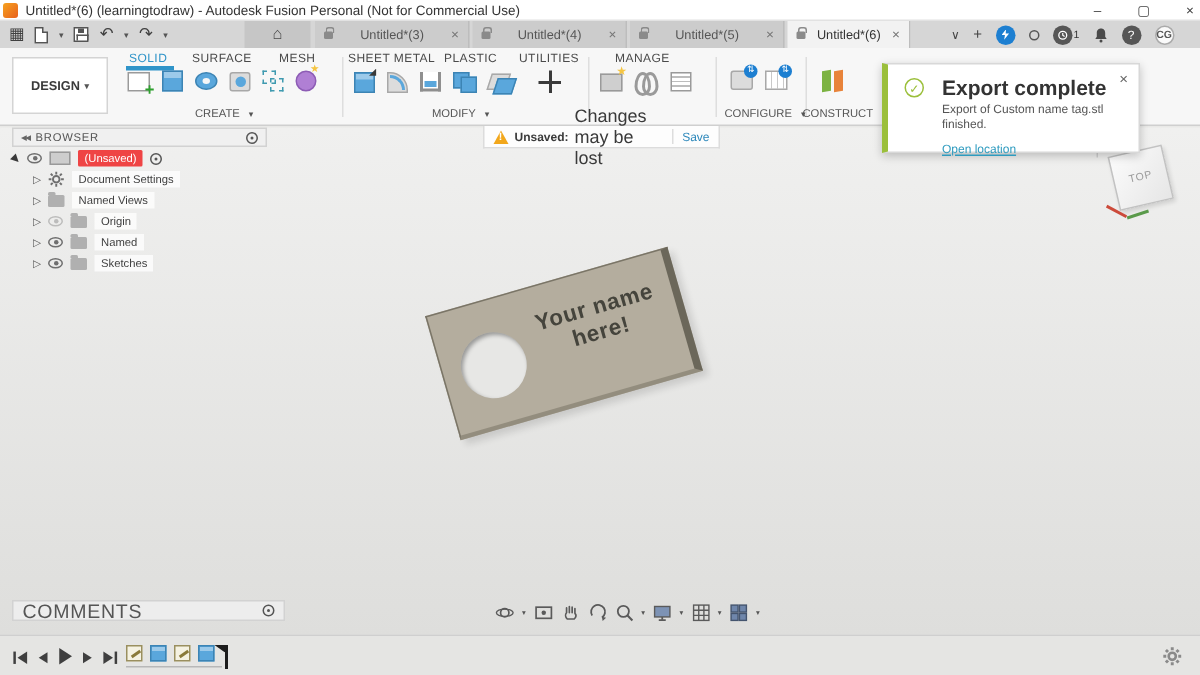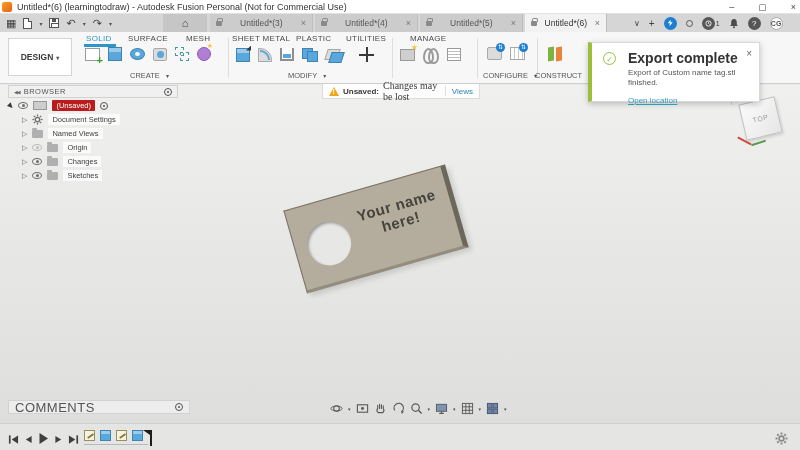--- a/index.html
+++ b/index.html
@@ -97,42 +97,42 @@
   .move4::after { content:''; position:absolute; left:0; top:7px; width:15px; height:1.5px; background:#3a3a3a; }
 
   
   .viewport { position:absolute; left:0; top:85px; width:800px; height:338px; background:linear-gradient(#f0f0ef,#dededc); }
 
   
   .unsaved-bar { position:absolute; left:322px; top:84px; width:158px; height:15px; background:#fdfdfd; border:1px solid #dcdcdc; border-top:none; display:flex; align-items:center; gap:4px; padding:0 6px; }
   .warn-tri { width:0; height:0; border-left:5px solid transparent; border-right:5px solid transparent; border-bottom:9px solid #f2a71b; position:relative; flex:none; }
   .warn-tri::after { content:'!'; position:absolute; left:-1.5px; top:1px; font-size:7px; font-weight:bold; color:#fff; }
   .unsaved-bar .b { font-size:8px; font-weight:bold; color:#3a3a3a; }
-  .unsaved-bar .m { font-size:10px; color:#3a3a3a;font-family:Liberation Serif, serif; }
+  .unsaved-bar .m { font-size:12px; color:#3a3a3a; }
   .unsaved-bar .sep { width:1px; height:10px; background:#ddd; margin:0 2px; }
   .unsaved-bar .save { font-size:8px; color:#2c87ba; cursor:pointer; }
 
   
   .panel-hdr { position:absolute; height:13px; background:#f0f0f0; border:1px solid #d2d2d2; display:flex; align-items:center; padding:0 5px; }
   .panel-hdr .t { flex:1; font-size:7.5px; color:#555; letter-spacing:.5px; }
   .panel-hdr .cl { font-size:5px; color:#666; margin-right:4px; letter-spacing:-1px; }
   .target { width:8px; height:8px; border:1px solid #555; border-radius:50%; position:relative; flex:none; }
   .target::after { content:''; position:absolute; left:2px; top:2px; width:2px; height:2px; border-radius:50%; background:#555; }
   .tree { position:absolute; left:8px; top:99px; width:180px; }
   .trow { display:flex; align-items:center; gap:5px; height:13px; margin-bottom:1px; }
   .trow .hl { background:rgba(255,255,255,.75); padding:0 4px; font-size:7.5px; color:#3f3f3f; line-height:11px; }
   .tri-exp { display:inline-block; font-size:7px; color:#3a3a3a; transform:rotate(45deg); flex:none; }
   .tri-col { display:inline-block; font-size:7px; color:#555; flex:none; }
   .eye { width:10px; height:7px; border:1px solid #6f6f6f; border-radius:50%; position:relative; flex:none; }
   .eye::after { content:''; position:absolute; left:2.5px; top:1px; width:3px; height:3px; border-radius:50%; background:#6f6f6f; }
   .eye.dim { opacity:.38; }
   .folder { width:11px; height:8px; background:#b0b0b0; border-radius:1px; position:relative; flex:none; }
   .folder::before { content:''; position:absolute; top:-2px; left:0; width:5px; height:2px; background:#b0b0b0; border-radius:1px 1px 0 0; }
   .docicon { width:14px; height:9px; background:#cdcdcd; border:1px solid #999; flex:none; }
-  .unsaved-pill { background:#b91c1c; color:#fff; font-size:7.5px; padding:0 4px; line-height:11px; border-radius:1px; }
+  .unsaved-pill { background:#ef4444; color:#fff; font-size:7.5px; padding:0 4px; line-height:11px; border-radius:1px; }
   .gear12 { flex:none; }
 
   
   .toast { position:absolute; left:588px; top:42px; width:172px; height:60px; background:#fff; border:1px solid #d8d8d8; border-left:4px solid #9bbf3b; box-shadow:0 2px 6px rgba(0,0,0,.22); padding:7px 8px 0 8px; }
   .toast .chk { position:absolute; left:11px; top:9px; width:13px; height:13px; border:1.5px solid #9bbf3b; border-radius:50%; color:#9bbf3b; font-size:8px; text-align:center; line-height:13px; }
   .toast .tt { margin-left:28px; font-size:14px; font-weight:bold; color:#333; }
   .toast .tb { margin-left:28px; margin-top:2px; font-size:8px; color:#555; width:118px; line-height:1.3; }
   .toast .lnk { margin-left:28px; margin-top:3px; font-size:8px; color:#2e9bbf; text-decoration:underline; display:inline-block; cursor:pointer; }
   .toast .x { position:absolute; right:7px; top:5px; font-size:10px; color:#666; cursor:pointer; }
 
@@ -336,21 +336,21 @@
     <span class="face">TOP</span>
   </div>
   <div class="vc-axis-r"></div>
   <div class="vc-axis-g"></div>
 
   <div class="unsaved-bar">
     <span class="warn-tri"></span>
     <span class="b">Unsaved:</span>
     <span class="m">Changes may be lost</span>
     <span class="sep"></span>
-    <span class="save">Views</span>
+    <span class="save">Save</span>
   </div>
 
   <div class="panel-hdr" style="left:8px; top:85px; width:170px;">
     <span class="cl">◀◀</span>
     <span class="t">BROWSER</span>
     <span class="target"></span>
   </div>
   <div class="tree">
     <div class="trow">
       <span class="tri-exp">▶</span>
@@ -384,21 +384,21 @@
     <div class="trow" style="padding-left:14px;">
       <span class="tri-col">▷</span>
       <span class="eye dim"></span>
       <span class="folder"></span>
       <span class="hl">Origin</span>
     </div>
     <div class="trow" style="padding-left:14px;">
       <span class="tri-col">▷</span>
       <span class="eye"></span>
       <span class="folder"></span>
-      <span class="hl">Changes</span>
+      <span class="hl">Named</span>
     </div>
     <div class="trow" style="padding-left:14px;">
       <span class="tri-col">▷</span>
       <span class="eye"></span>
       <span class="folder"></span>
       <span class="hl">Sketches</span>
     </div>
   </div>
 
   <div class="toast">

